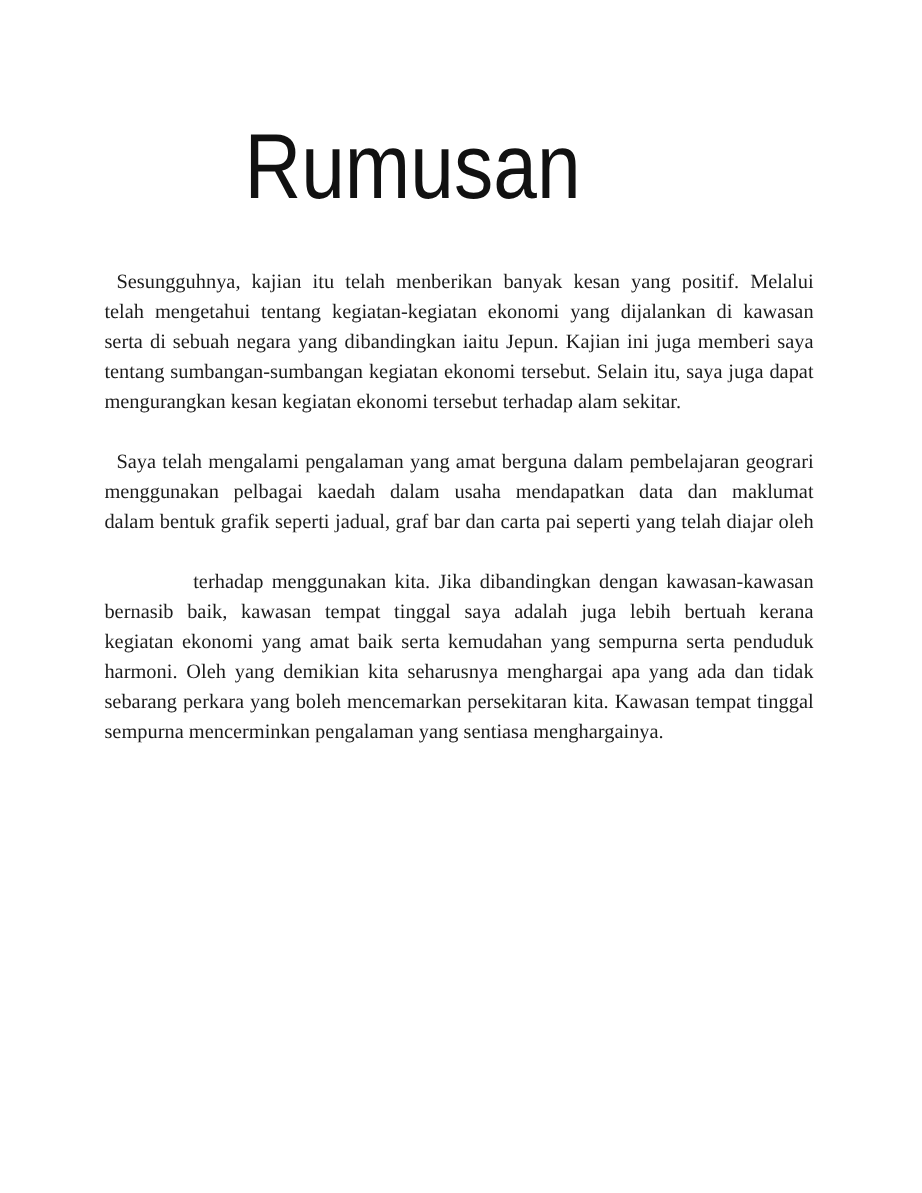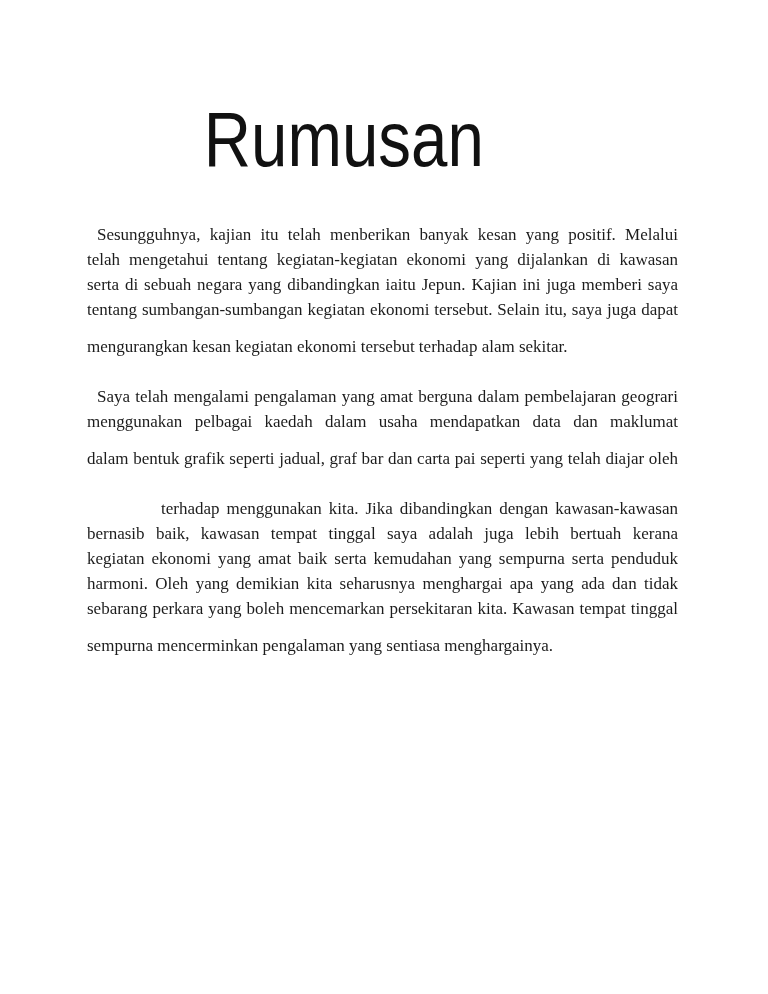--- a/index.html
+++ b/index.html
@@ -51,21 +51,20 @@
   .line {
     display: block;
     height: 25px;
     overflow: hidden;
     text-align: justify;
     text-align-last: justify;
     white-space: normal;
   }
   .line.final {
     text-align-last: left;
-    margin-top: 12px;
   }
   .line.indent-sm {
     padding-left: 10px;
   }
   .line.indent-lg {
     padding-left: 74px;
   }
 </style>
 </head>
 <body>

